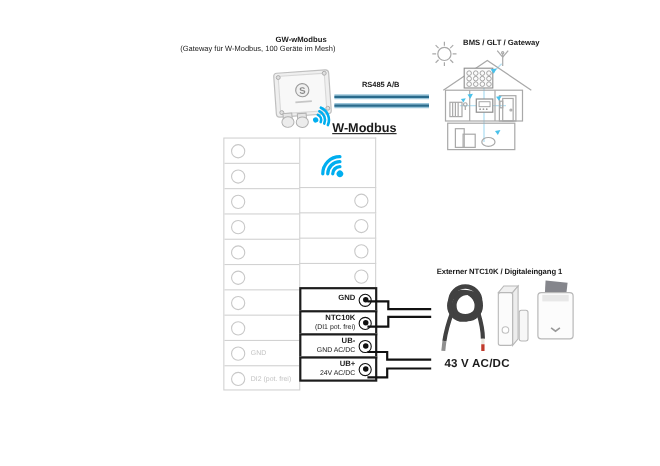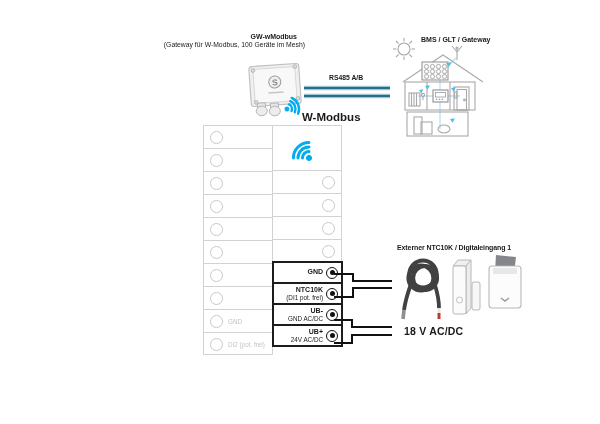--- a/index.html
+++ b/index.html
@@ -10,21 +10,21 @@
   html,body{margin:0;padding:0;background:#fff;}
   #stage{position:relative;width:600px;height:424px;background:#fff;overflow:hidden;
     font-family:"Liberation Sans", sans-serif;color:var(--text);}
   .abs{position:absolute;}
   svg{display:block;}
   
   .lbl-title{right:303px;top:33px;text-align:right;font-size:7px;font-weight:bold;line-height:1.15;}
   .lbl-sub{right:295px;top:41px;text-align:right;font-size:6.8px;white-space:nowrap;}
   .lbl-rs485{left:329px;top:74px;font-size:6.8px;font-weight:bold;white-space:nowrap;}
   .lbl-bms{left:421px;top:36px;font-size:7px;font-weight:bold;white-space:nowrap;}
-  .lbl-wmodbus{left:302px;top:111px;font-size:11.5px;font-weight:bold;white-space:nowrap;}
+  .lbl-wmodbus{left:302px;top:111px;font-size:11.5px;font-weight:bold;white-space:nowrap;text-decoration:underline;}
   .lbl-ext{left:397px;top:244px;font-size:7px;font-weight:bold;letter-spacing:-0.1px;white-space:nowrap;}
   .lbl-power{left:404px;top:325px;font-size:10.5px;font-weight:bold;letter-spacing:.2px;white-space:nowrap;}
   
   #tblock{left:203px;top:125px;width:141px;height:230px;}
   .tb-col-left{position:absolute;left:0;top:0;width:70px;height:230px;
     border:1px solid var(--grid-gray);box-sizing:border-box;}
   .tb-col-right{position:absolute;left:69px;top:0;width:70px;height:230px;box-sizing:border-box;}
   .tb-row{position:relative;height:23px;box-sizing:border-box;border-bottom:1px solid var(--grid-gray);
     display:flex;align-items:center;}
   .tb-row:last-child{border-bottom:none;}
@@ -328,15 +328,15 @@
     <rect x="24" y="26" width="8" height="28" rx="2" fill="#F7F7F7" stroke="#B8B8B8" stroke-width="1"></rect>
   </svg>
 
   <svg class="abs" style="left:484px;top:254px" width="42" height="58" viewBox="0 0 42 58">
     <polygon points="12,1 32,3 30,20 11,18" fill="#85868C"></polygon>
     <rect x="5" y="12" width="32" height="42" rx="3" fill="#FCFCFC" stroke="#B8B8B8" stroke-width="1.1"></rect>
     <rect x="9" y="14" width="24" height="6" fill="#E8E8E8"></rect>
     <polyline points="17,44 21,47 25,44" fill="none" stroke="#9A9A9A" stroke-width="1.5"></polyline>
   </svg>
 
-  <div class="abs lbl-power">18 V AC/DC</div>
+  <div class="abs lbl-power">43 V AC/DC</div>
 
 </div>
 
 </body></html>

